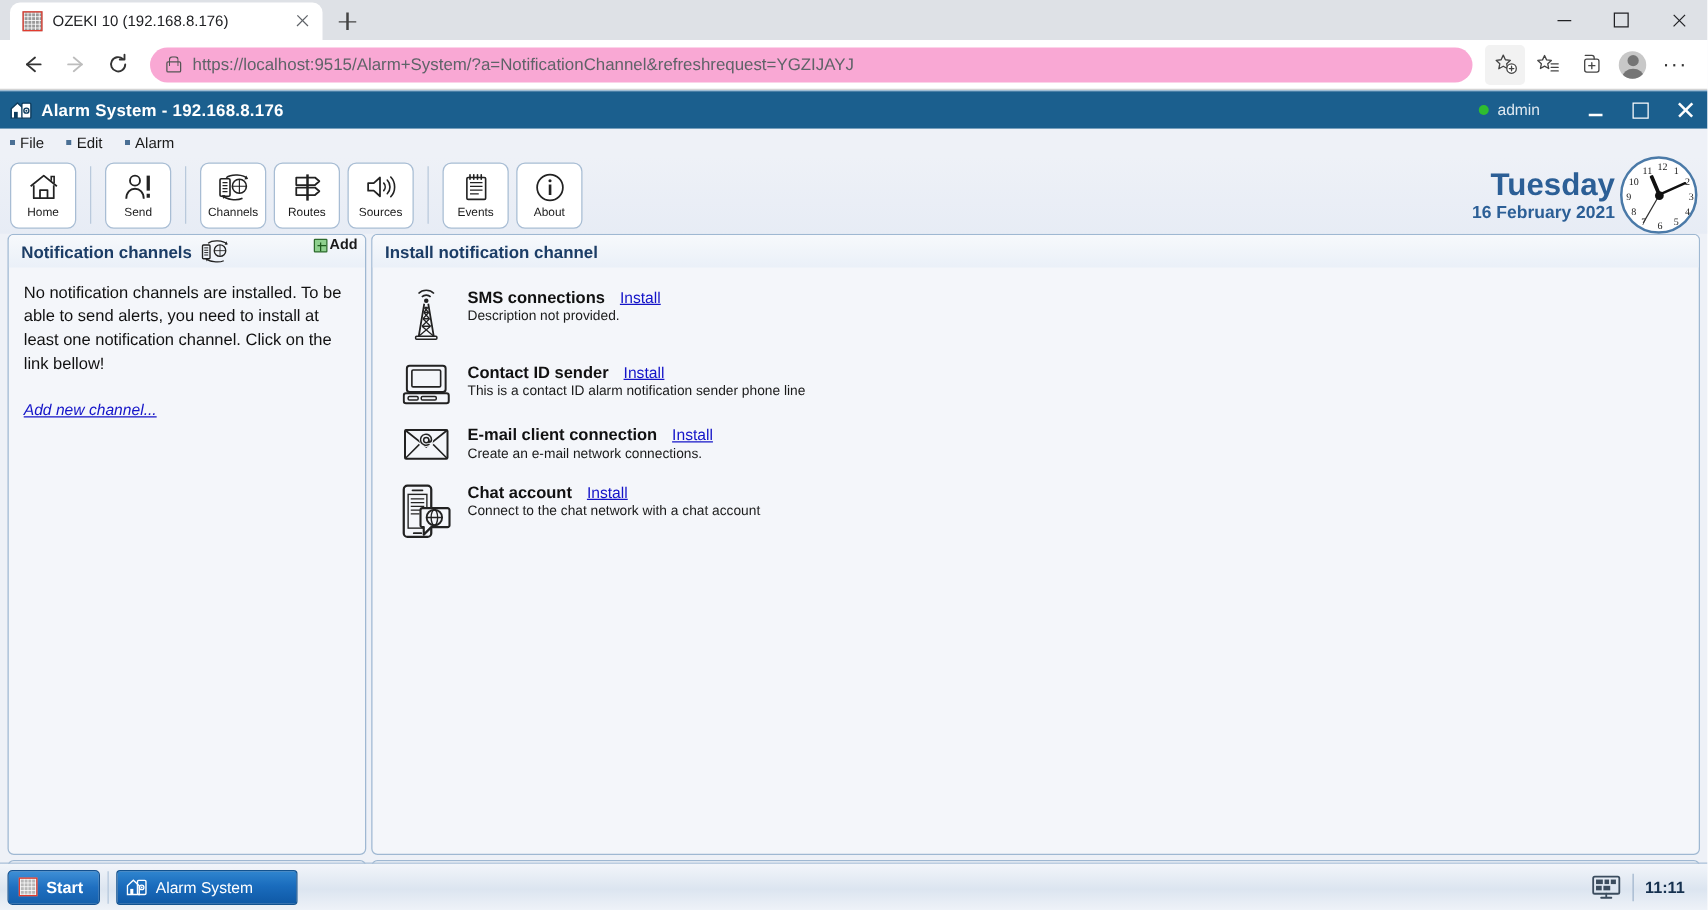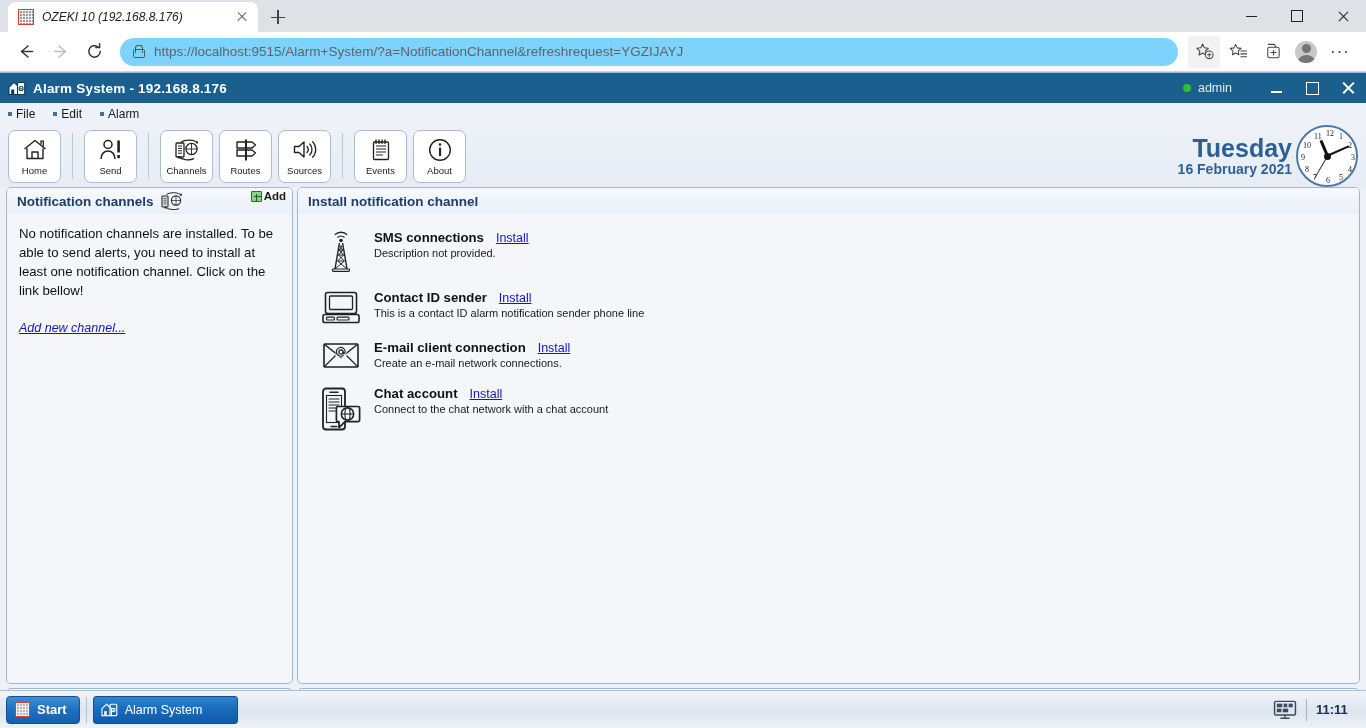--- a/index.html
+++ b/index.html
@@ -25,21 +25,21 @@
   .favicon {
     width: 16px; height: 16px; flex: 0 0 16px;
     border: 1.5px solid #e23b2e; background: #9a9a9a;
     background-image:
       linear-gradient(90deg, rgba(255,255,255,.85) 1px, transparent 1px),
       linear-gradient(180deg, rgba(255,255,255,.85) 1px, transparent 1px);
     background-size: 3px 3px;
   }
   .tab-title {
     font-size: 12px; color: #202124; white-space: nowrap;
-    overflow: hidden; text-overflow: ellipsis; flex: 1; font-style: italic;
+    overflow: hidden; text-overflow: ellipsis; flex: 1;
   }
   .tab-close {
     width: 16px; height: 16px; flex:0 0 16px; position: relative; cursor: pointer;
   }
   .tab-close::before, .tab-close::after {
     content:""; position:absolute; left:2px; top:7px; width:12px; height:1.4px;
     background:#5f6368;
   }
   .tab-close::before { transform: rotate(45deg); }
   .tab-close::after { transform: rotate(-45deg); }
@@ -72,21 +72,21 @@
   .navbar {
     height: 40px; background:#ffffff; display:flex; align-items:center;
     padding: 0 10px; gap: 2px; border-bottom: 1px solid #d4d4d4;
   }
   .navbtn {
     width: 32px; height: 32px; display:flex; align-items:center; justify-content:center;
     border-radius: 4px; cursor:pointer; color:#444; font-size:17px;
   }
   .navbtn.disabled { color:#bdbdbd; }
   .omnibox {
-    flex:1; height: 28px; background:#7dd3fc; border-radius: 14px; margin: 0 8px;
+    flex:1; height: 28px; background:#f9a8d4; border-radius: 14px; margin: 0 8px;
     display:flex; align-items:center; padding: 0 12px; gap: 10px;
   }
   .lock { width: 12px; height: 13px; position: relative; flex:0 0 12px; }
   .lock::before {
     content:""; position:absolute; left:1px; bottom:0; width:10px; height:7px;
     border:1.2px solid #555; border-radius:1.5px;
   }
   .lock::after {
     content:""; position:absolute; left:3px; top:0px; width:6px; height:7px;
     border:1.2px solid #555; border-bottom:none; border-radius:3px 3px 0 0;

